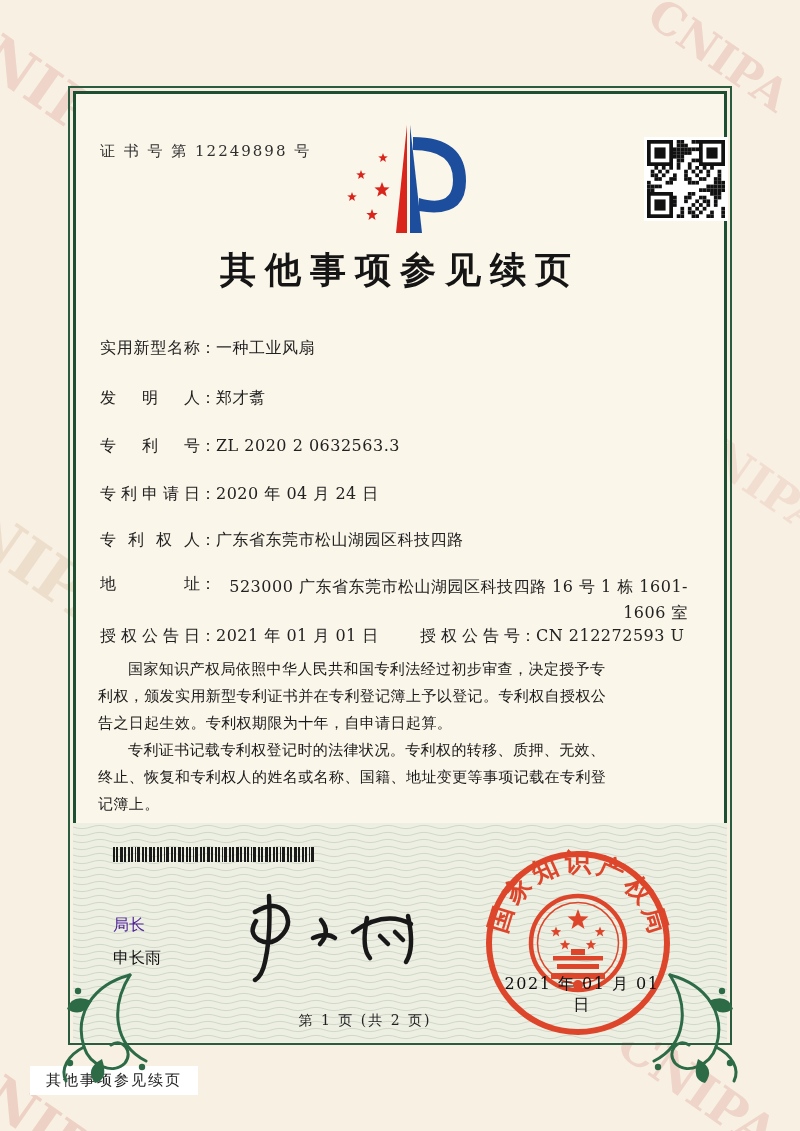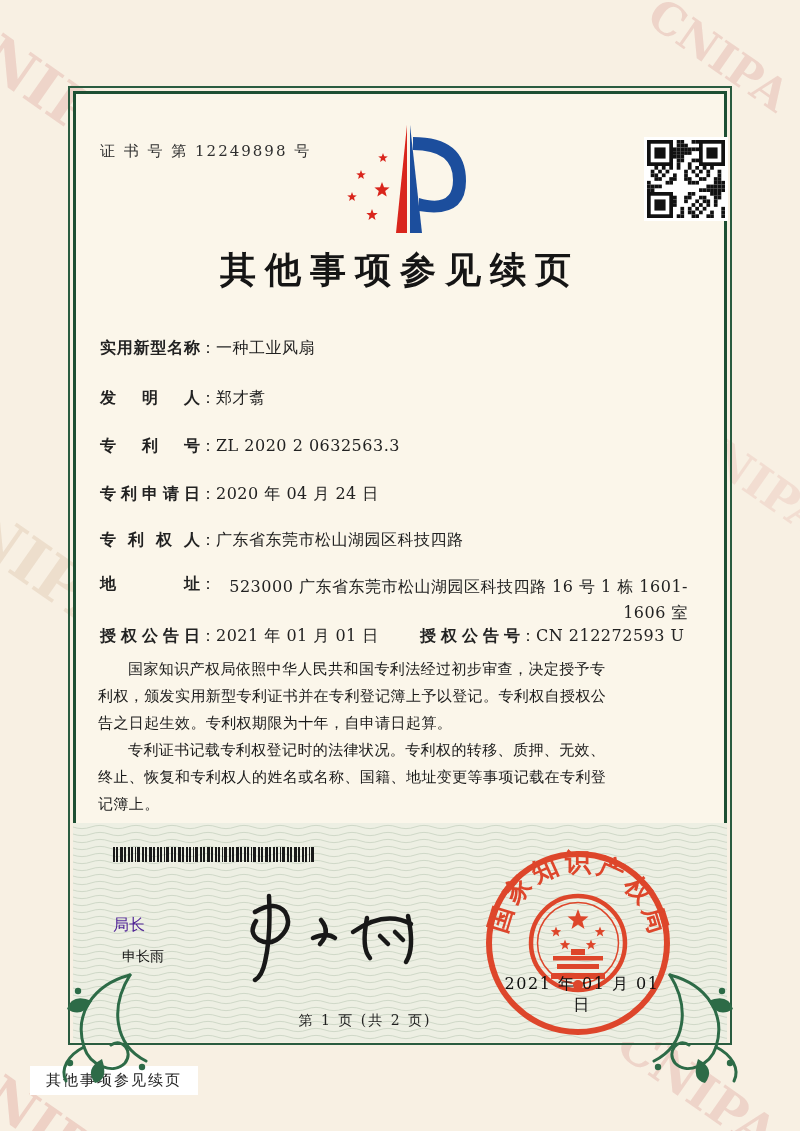--- a/index.html
+++ b/index.html
@@ -9,31 +9,31 @@
       transform:rotate(35deg);transform-origin:left top;z-index:1;white-space:nowrap;pointer-events:none;}
   .frame{position:absolute;left:68px;top:86px;width:660px;height:955px;border:2px solid #2a5c40;z-index:2;}
   .frame-inner{position:absolute;left:3px;top:3px;right:3px;bottom:3px;border:3px solid #1d4f33;border-bottom-width:5px;background:#fbf6ea;}
   .content{position:absolute;left:0;top:0;width:800px;height:1131px;z-index:3;}
   .cert-no{position:absolute;left:100px;top:142px;font-size:15px;letter-spacing:2px;color:#2e2e2e;}
   .logo{position:absolute;left:340px;top:115px;width:140px;height:125px;}
   .qrbox{position:absolute;left:644px;top:137px;width:78px;height:78px;background:#ffffff;padding:3px;}
   .title{position:absolute;left:0;top:246px;width:800px;text-align:center;font-size:36px;font-weight:bold;
          letter-spacing:9px;color:#151515;}
   .row{position:absolute;left:100px;font-size:16px;color:#222;}
-  .lbl{display:inline-block;width:100px;text-align:justify;text-align-last:justify;vertical-align:top;font-weight:bold;}
+  .lbl{display:inline-block;width:100px;text-align:justify;text-align-last:justify;vertical-align:top;}
   .val{letter-spacing:0.5px;}
   .val-wrap{display:inline-block;width:472px;vertical-align:top;line-height:26px;letter-spacing:0.5px;text-align:right;}
   .col2{position:absolute;left:320px;top:0;white-space:nowrap;}
   .col2 .lbl{width:100px;}
   .paras{position:absolute;left:98px;top:656px;width:522px;font-size:15px;line-height:27px;color:#1a1a1a;letter-spacing:0.4px;}
   .paras p{margin:0;text-indent:2em;}
   .waveband{position:absolute;left:73px;top:823px;width:654px;height:219px;background:#edefe3;}
   .barcode{position:absolute;left:113px;top:847px;width:205px;height:15px;}
   .officer-title{position:absolute;left:113px;top:915px;font-family:"DejaVu Sans","Liberation Sans",sans-serif;font-size:16px;color:#4c1d95;}
-  .officer-name{position:absolute;left:122px;top:948px;font-family:Liberation Sans, sans-serif;font-size:14px;color:#111;}
+  .officer-name{position:absolute;left:113px;top:948px;font-family:Liberation Sans, sans-serif;font-size:16px;color:#111;}
   .sig{position:absolute;left:225px;top:890px;width:210px;height:105px;}
   .seal{position:absolute;left:483px;top:848px;width:190px;height:190px;opacity:0.93;}
   .seal-date{position:absolute;left:497px;top:974px;width:170px;text-align:center;font-size:16px;letter-spacing:1.5px;color:#0e0e0e;z-index:5;}
   .footer-page{position:absolute;left:0;top:1012px;width:730px;text-align:center;font-size:14px;color:#222;letter-spacing:2px;}
   .note-wrap{position:absolute;left:0;top:1066px;width:800px;padding-left:30px;}
   .note{display:inline-block;background:#ffffff;padding:5px 16px;font-size:15px;letter-spacing:2px;color:#222;}
   .ornament{position:absolute;width:130px;height:125px;z-index:4;}
   .orn-left{left:30px;top:963px;}
   .orn-right{left:640px;top:963px;transform:scaleX(-1);}
 </style>

